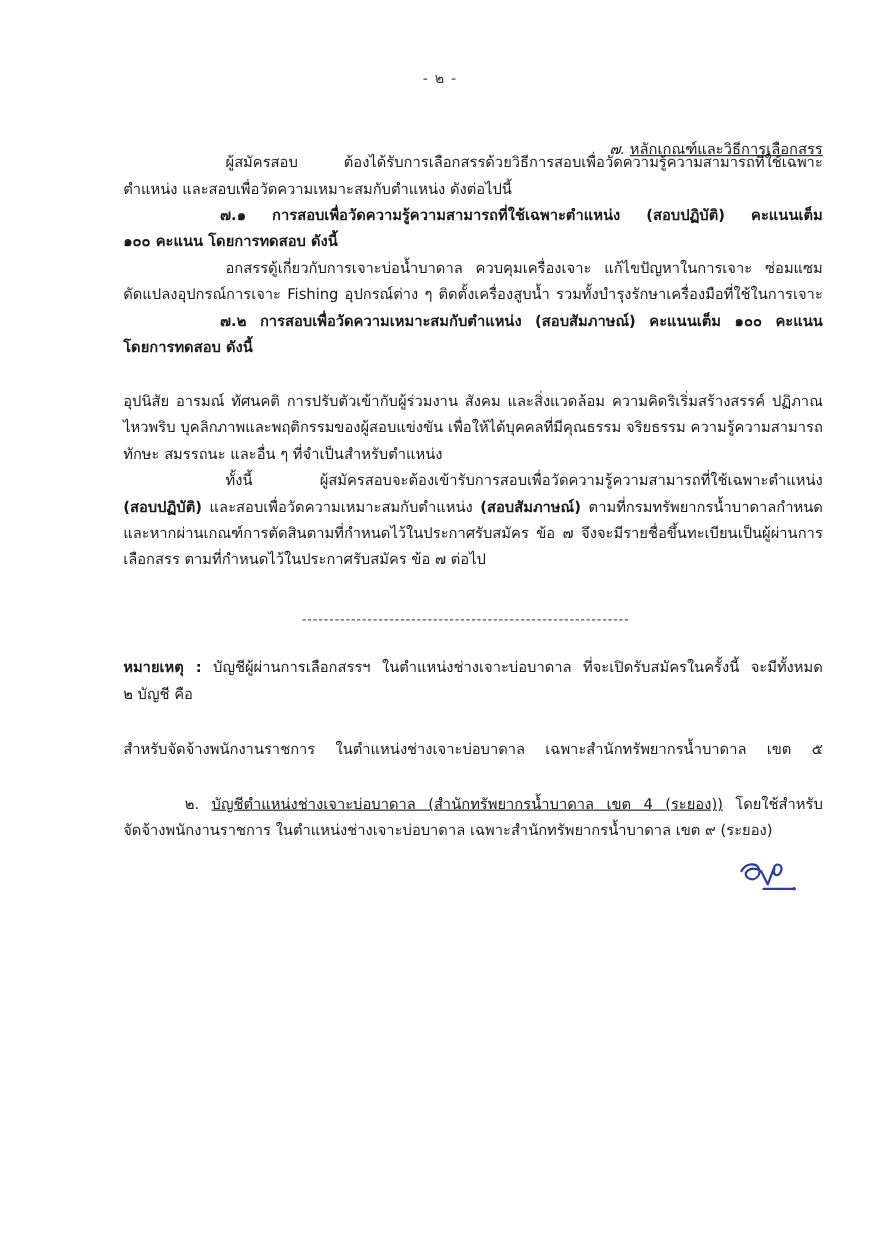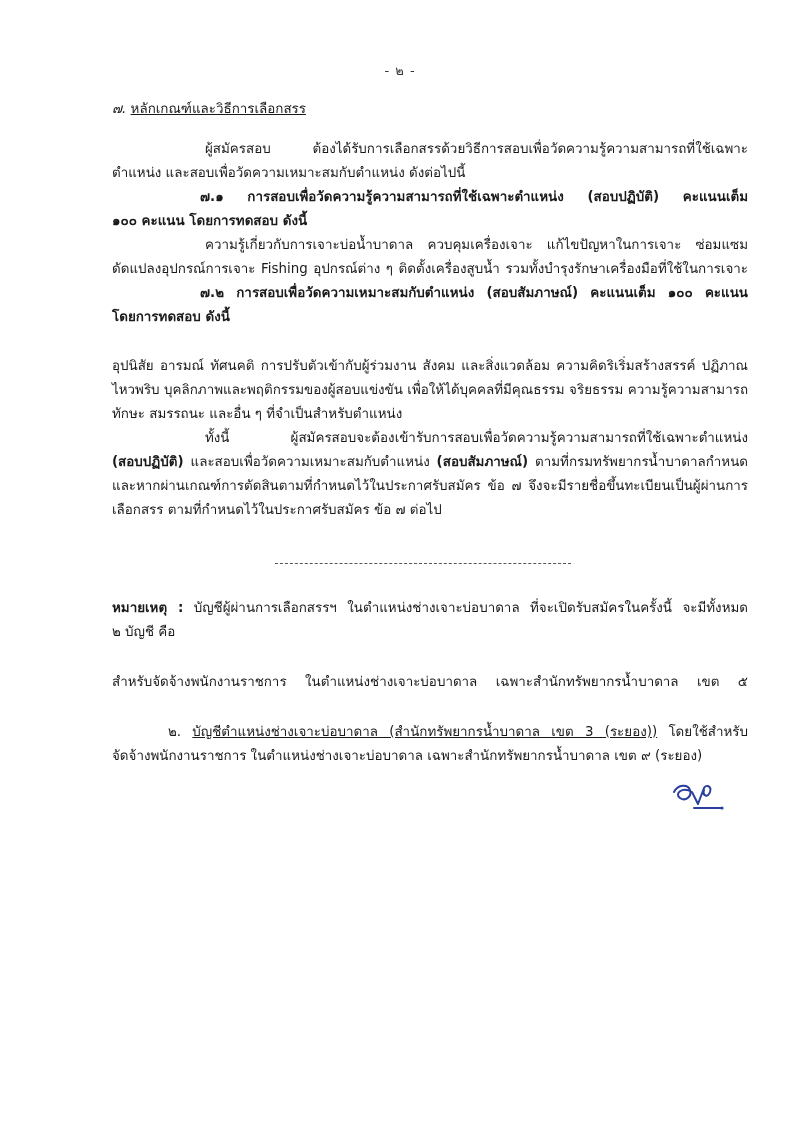--- a/index.html
+++ b/index.html
@@ -66,31 +66,31 @@
       height: 36px;
     }
   </style>
 </head>
 <body>
 
 <div class="page">
 
   <div class="page-number">- ๒ -</div>
 
-  <div class="line" style="top:99px;">
+  <div class="line" style="top:127px;text-align:right;">
     <span style="font-style:italic;">๗.</span>
     <span class="ul">หลักเกณฑ์และวิธีการเลือกสรร</span>
   </div>
 
   <div class="line indent1 justify" style="top:139px;">ผู้สมัครสอบ ต้องได้รับการเลือกสรรด้วยวิธีการสอบเพื่อวัดความรู้ความสามารถที่ใช้เฉพาะ</div>
   <div class="line" style="top:163px;">ตำแหน่ง และสอบเพื่อวัดความเหมาะสมกับตำแหน่ง ดังต่อไปนี้</div>
 
   <div class="line indent2 justify bold" style="top:187px;">๗.๑ การสอบเพื่อวัดความรู้ความสามารถที่ใช้เฉพาะตำแหน่ง (สอบปฏิบัติ) คะแนนเต็ม</div>
   <div class="line bold" style="top:211px;">๑๐๐ คะแนน โดยการทดสอบ ดังนี้</div>
-  <div class="line indent1 justify" style="top:235px;">ความรู้เกี่ยวกับการเจาะบ่อน้ำบาดาล ควบคุมเครื่องเจาะ แก้ไขปัญหาในการเจาะ ซ่อมแซม</div>
+  <div class="line indent1 justify" style="top:235px;">อกสรรดู้เกี่ยวกับการเจาะบ่อน้ำบาดาล ควบคุมเครื่องเจาะ แก้ไขปัญหาในการเจาะ ซ่อมแซม</div>
   <div class="line justify" style="top:259px;">ดัดแปลงอุปกรณ์การเจาะ Fishing อุปกรณ์ต่าง ๆ ติดตั้งเครื่องสูบน้ำ รวมทั้งบำรุงรักษาเครื่องมือที่ใช้ในการเจาะ</div>
 
   <div class="line indent2 justify bold" style="top:283px;">๗.๒ การสอบเพื่อวัดความเหมาะสมกับตำแหน่ง (สอบสัมภาษณ์) คะแนนเต็ม ๑๐๐ คะแนน</div>
   <div class="line bold" style="top:307px;">โดยการทดสอบ ดังนี้</div>
   <div class="line justify" style="top:356px;">อุปนิสัย อารมณ์ ทัศนคติ การปรับตัวเข้ากับผู้ร่วมงาน สังคม และสิ่งแวดล้อม ความคิดริเริ่มสร้างสรรค์ ปฏิภาณ</div>
   <div class="line justify" style="top:380px;">ไหวพริบ บุคลิกภาพและพฤติกรรมของผู้สอบแข่งขัน เพื่อให้ได้บุคคลที่มีคุณธรรม จริยธรรม ความรู้ความสามารถ</div>
   <div class="line" style="top:404px;">ทักษะ สมรรถนะ และอื่น ๆ ที่จำเป็นสำหรับตำแหน่ง</div>
 
   <div class="line indent1 justify" style="top:428px;">ทั้งนี้ ผู้สมัครสอบจะต้องเข้ารับการสอบเพื่อวัดความรู้ความสามารถที่ใช้เฉพาะตำแหน่ง</div>
   <div class="line justify" style="top:452px;">
@@ -103,21 +103,21 @@
 
   <div class="line justify" style="top:598px;">
     <span class="bold">หมายเหตุ :</span><span> บัญชีผู้ผ่านการเลือกสรรฯ ในตำแหน่งช่างเจาะบ่อบาดาล ที่จะเปิดรับสมัครในครั้งนี้ จะมีทั้งหมด</span>
   </div>
   <div class="line" style="top:622px;">๒ บัญชี คือ</div>
 
   <div class="line justify" style="top:672px;">สำหรับจัดจ้างพนักงานราชการ ในตำแหน่งช่างเจาะบ่อบาดาล เฉพาะสำนักทรัพยากรน้ำบาดาล เขต ๕</div>
 
   <div class="line indent3 justify" style="top:722px;">
     <span>๒.</span>
-    <span class="ul">บัญชีตำแหน่งช่างเจาะบ่อบาดาล (สำนักทรัพยากรน้ำบาดาล เขต 3 (ระยอง))</span><span> โดยใช้สำหรับ</span>
+    <span class="ul">บัญชีตำแหน่งช่างเจาะบ่อบาดาล (สำนักทรัพยากรน้ำบาดาล เขต 4 (ระยอง))</span><span> โดยใช้สำหรับ</span>
   </div>
   <div class="line" style="top:746px;">จัดจ้างพนักงานราชการ ในตำแหน่งช่างเจาะบ่อบาดาล เฉพาะสำนักทรัพยากรน้ำบาดาล เขต ๙ (ระยอง)</div>
 
   <div class="signature">
     <svg width="60" height="36" viewBox="0 0 60 36">
       <path d="M6 14 C 10 6, 20 6, 22 12 C 24 18, 18 24, 12 20 C 6 16, 14 8, 24 14 L 30 26 L 36 10 C 38 6, 44 8, 42 14 C 40 20, 34 18, 36 12 M 26 30 L 54 30" fill="none" stroke="#2a3f9e" stroke-width="2" stroke-linecap="round" stroke-linejoin="round"></path>
       <circle cx="54" cy="30" r="1.6" fill="#2a3f9e"></circle>
     </svg>
   </div>
 

